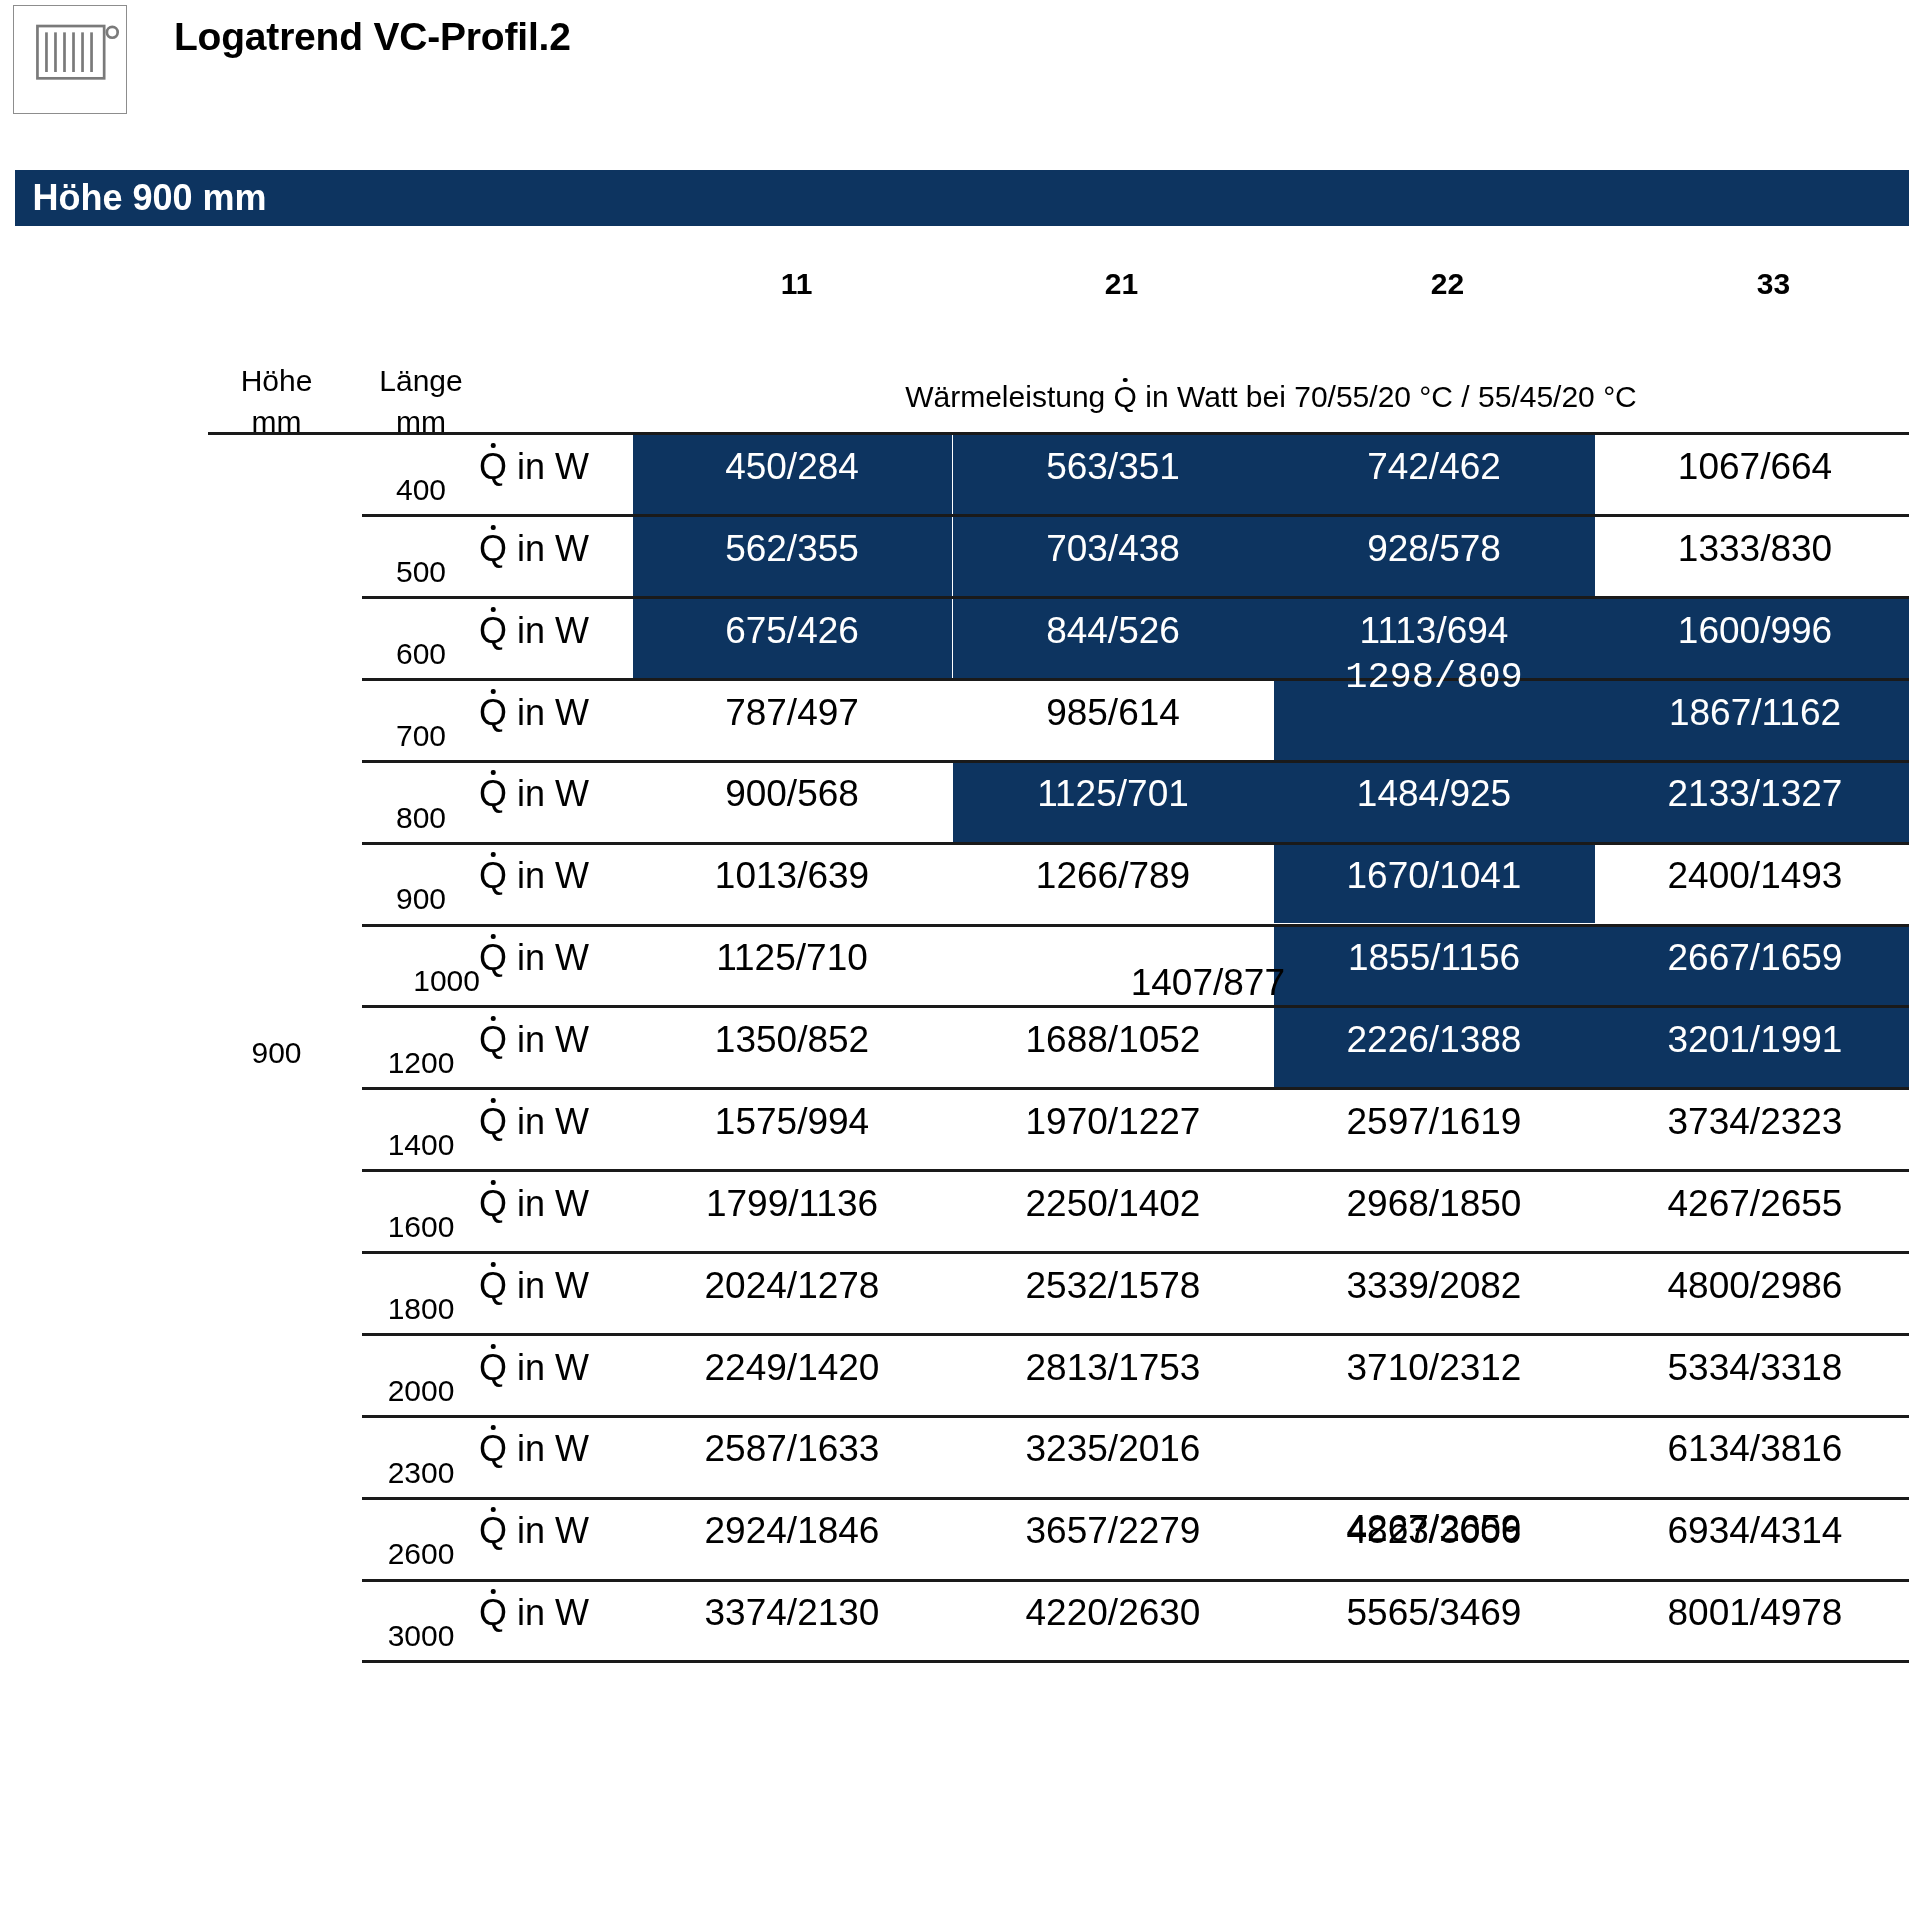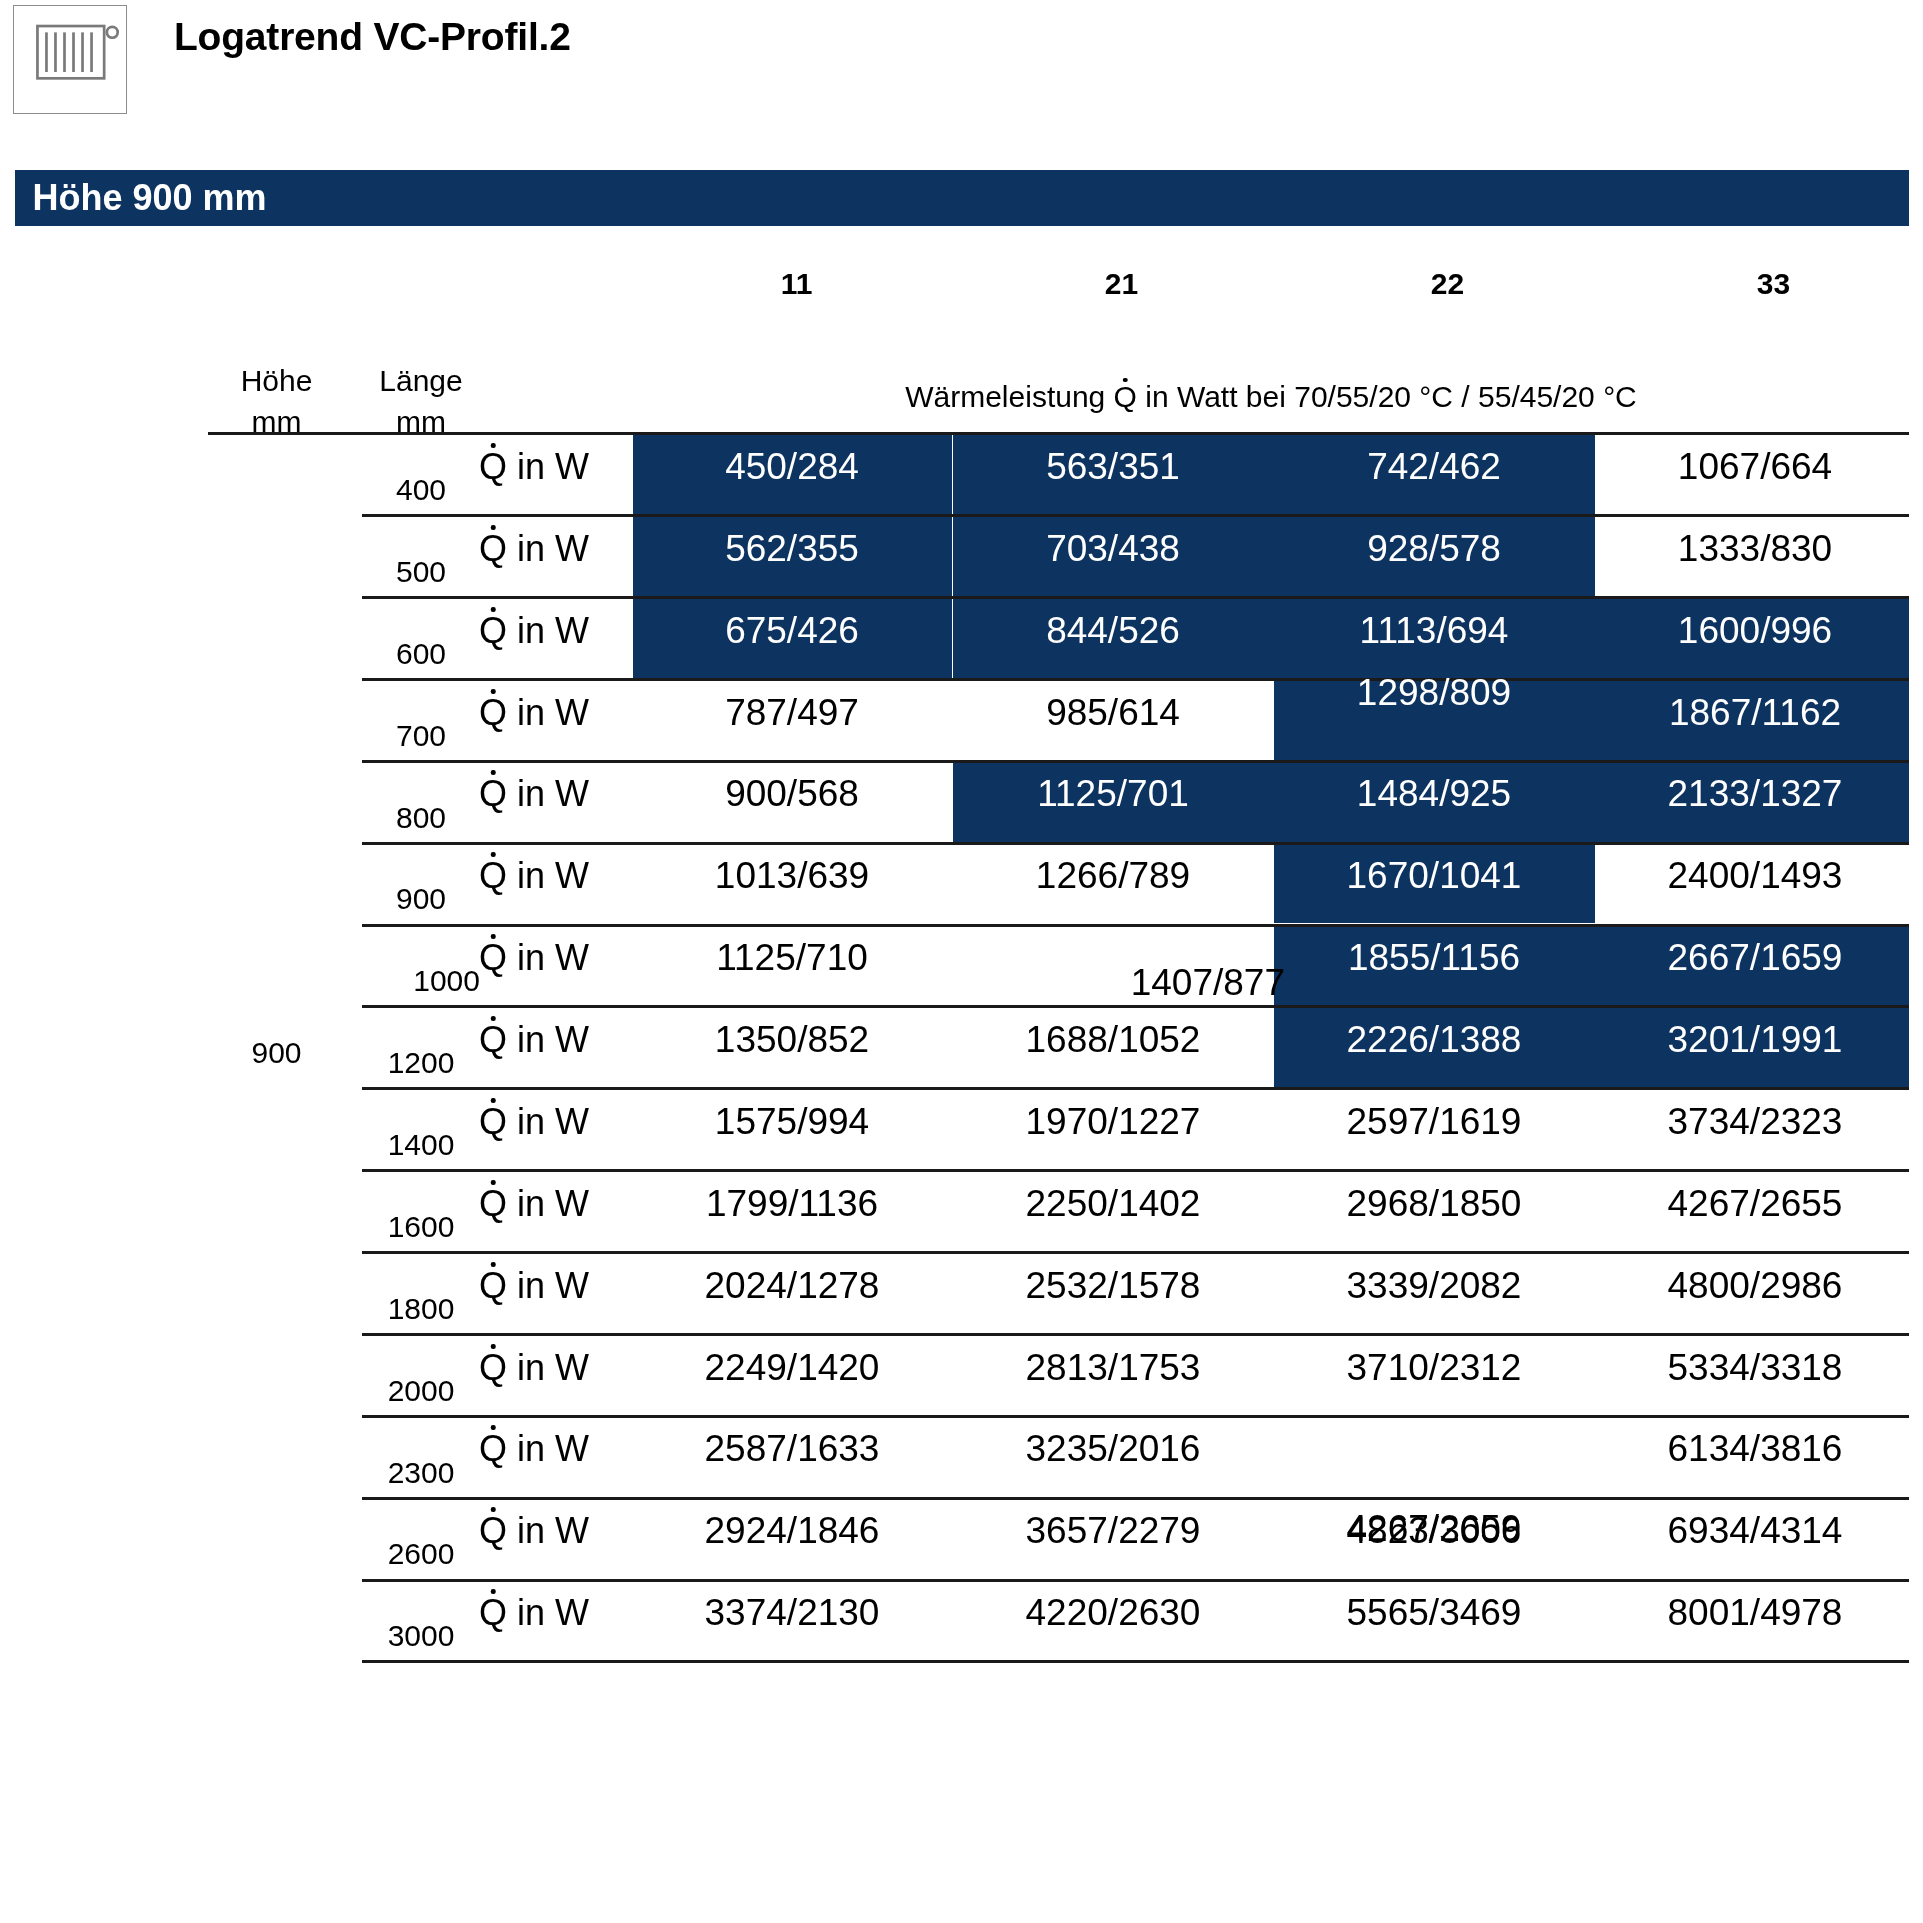--- a/index.html
+++ b/index.html
@@ -242,21 +242,21 @@
       <div class="cell on" style="left: 941px; top: 610px; width: 344px;">844/526</div>
       <div class="cell on" style="left: 1262px; top: 610px; width: 344px;">1113/694</div>
       <div class="cell on" style="left: 1583px; top: 610px; width: 344px;">1600/996</div>
       <div class="hl" style="left: 1274px; top: 681px; width: 321px; height: 79px;"></div>
       <div class="hl" style="left: 1595px; top: 681px; width: 314px; height: 79px;"></div>
       <div class="rowline" style="top: 678px;"></div>
       <div class="len-label" style="left: 362px; top: 719px;">700</div>
       <div class="q-label" style="top: 692px;"><span class="qdot">Q</span> in W</div>
       <div class="cell off" style="left: 620px; top: 692px; width: 344px;">787/497</div>
       <div class="cell off" style="left: 941px; top: 692px; width: 344px;">985/614</div>
-      <div class="cell on" style="left: 1262px; top: 672px; width: 344px;">1298/809</div>
+      <div class="cell on" style="left: 1262px; top: 656px; width: 344px; font-family: Liberation Mono, monospace;">1298/809</div>
       <div class="cell on" style="left: 1583px; top: 692px; width: 344px;">1867/1162</div>
       <div class="hl" style="left: 953px; top: 763px; width: 321px; height: 79px;"></div>
       <div class="hl" style="left: 1274px; top: 763px; width: 321px; height: 79px;"></div>
       <div class="hl" style="left: 1595px; top: 763px; width: 314px; height: 79px;"></div>
       <div class="rowline" style="top: 760px;"></div>
       <div class="len-label" style="left: 362px; top: 801px;">800</div>
       <div class="q-label" style="top: 773px;"><span class="qdot">Q</span> in W</div>
       <div class="cell off" style="left: 620px; top: 773px; width: 344px;">900/568</div>
       <div class="cell on" style="left: 941px; top: 773px; width: 344px;">1125/701</div>
       <div class="cell on" style="left: 1262px; top: 773px; width: 344px;">1484/925</div>

